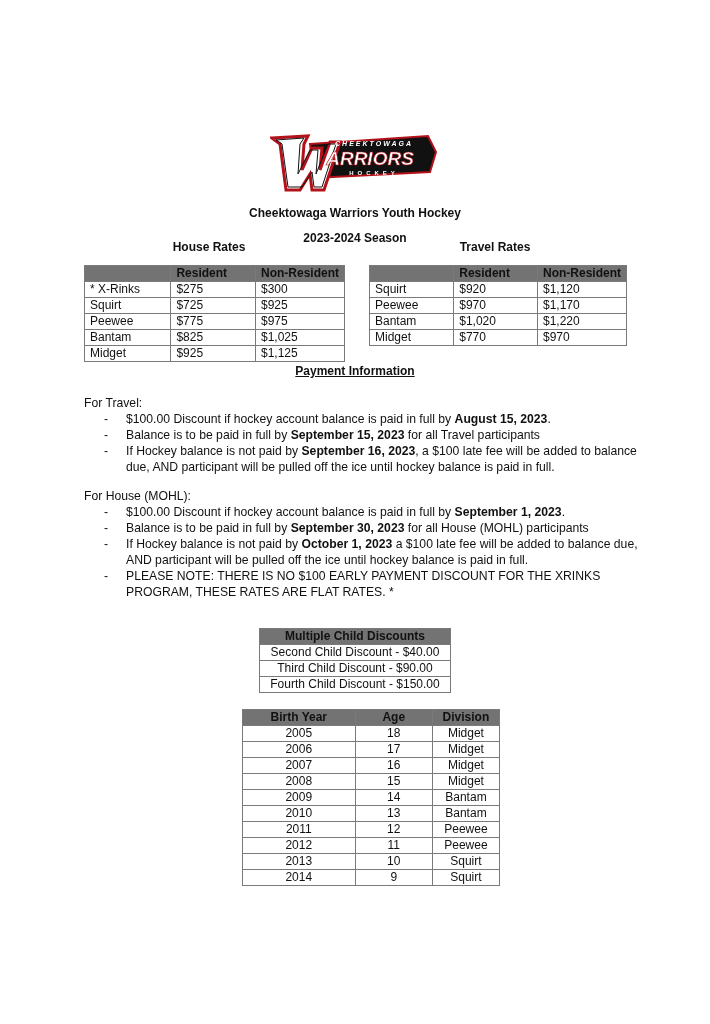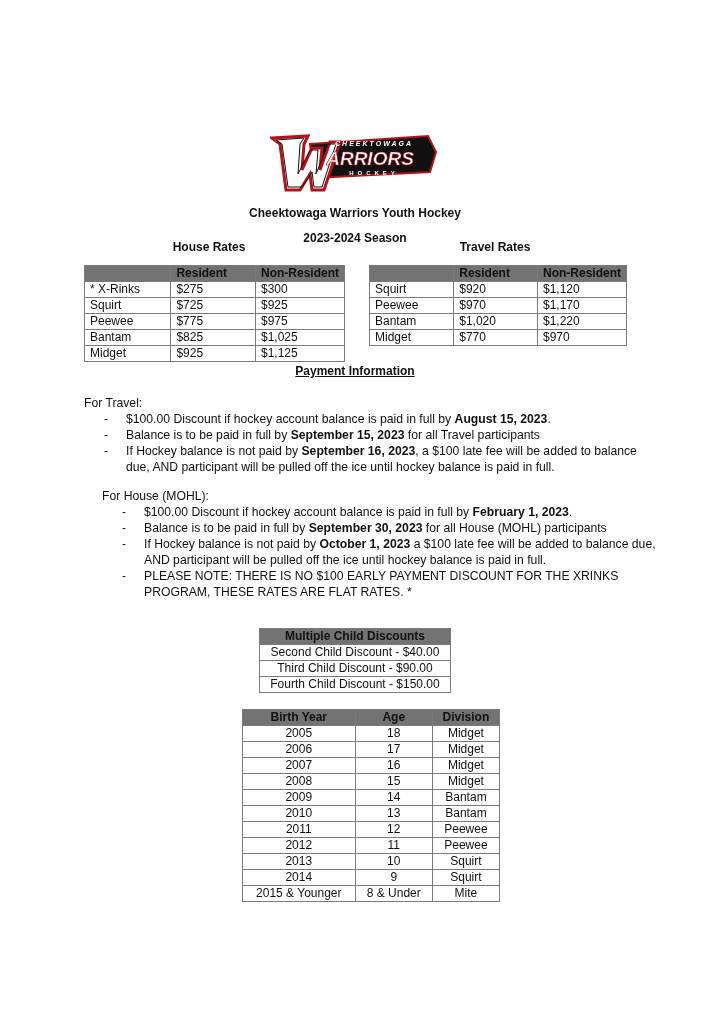--- a/index.html
+++ b/index.html
@@ -125,24 +125,24 @@
 
 <div class="abs para" style="left:84px; top:395px; width:560px;">
   <div>For Travel:</div>
   <ul class="bullets">
     <li><span class="dash">-</span><span>$100.00 Discount if hockey account balance is paid in full by </span><b>August 15, 2023</b><span>.</span></li>
     <li><span class="dash">-</span><span>Balance is to be paid in full by </span><b>September 15, 2023</b><span> for all Travel participants</span></li>
     <li><span class="dash">-</span><span>If Hockey balance is not paid by </span><b>September 16, 2023</b><span>, a $100 late fee will be added to balance due, AND participant will be pulled off the ice until hockey balance is paid in full.</span></li>
   </ul>
 </div>
 
-<div class="abs para" style="left:84px; top:488px; width:560px;margin-left:18px;">
+<div class="abs para" style="left:84px; top:488px; width:560px;">
   <div>For House (MOHL):</div>
   <ul class="bullets">
-    <li><span class="dash">-</span><span>$100.00 Discount if hockey account balance is paid in full by </span><b>February 1, 2023</b><span>.</span></li>
+    <li><span class="dash">-</span><span>$100.00 Discount if hockey account balance is paid in full by </span><b>September 1, 2023</b><span>.</span></li>
     <li><span class="dash">-</span><span>Balance is to be paid in full by </span><b>September 30, 2023</b><span> for all House (MOHL) participants</span></li>
     <li><span class="dash">-</span><span>If Hockey balance is not paid by </span><b>October 1, 2023</b><span> a $100 late fee will be added to balance due, AND participant will be pulled off the ice until hockey balance is paid in full.</span></li>
     <li><span class="dash">-</span><span>PLEASE NOTE:  THERE IS NO $100 EARLY PAYMENT DISCOUNT  FOR THE XRINKS PROGRAM, THESE RATES ARE FLAT RATES. *</span><b></b><span></span></li>
   </ul>
 </div>
 
 <table class="abs grid centered" style="left:259px; top:628px; width:192px;">
   <tbody>
       <tr>
         <th>Multiple Child Discounts</th>
@@ -216,19 +216,14 @@
       <tr>
         <td>2013</td>
         <td>10</td>
         <td>Squirt</td>
       </tr>
       <tr>
         <td>2014</td>
         <td>9</td>
         <td>Squirt</td>
       </tr>
-      <tr>
-        <td>2015 &amp; Younger</td>
-        <td>8 &amp; Under</td>
-        <td>Mite</td>
-      </tr>
     </tbody>
 </table>
 
 </body></html>

